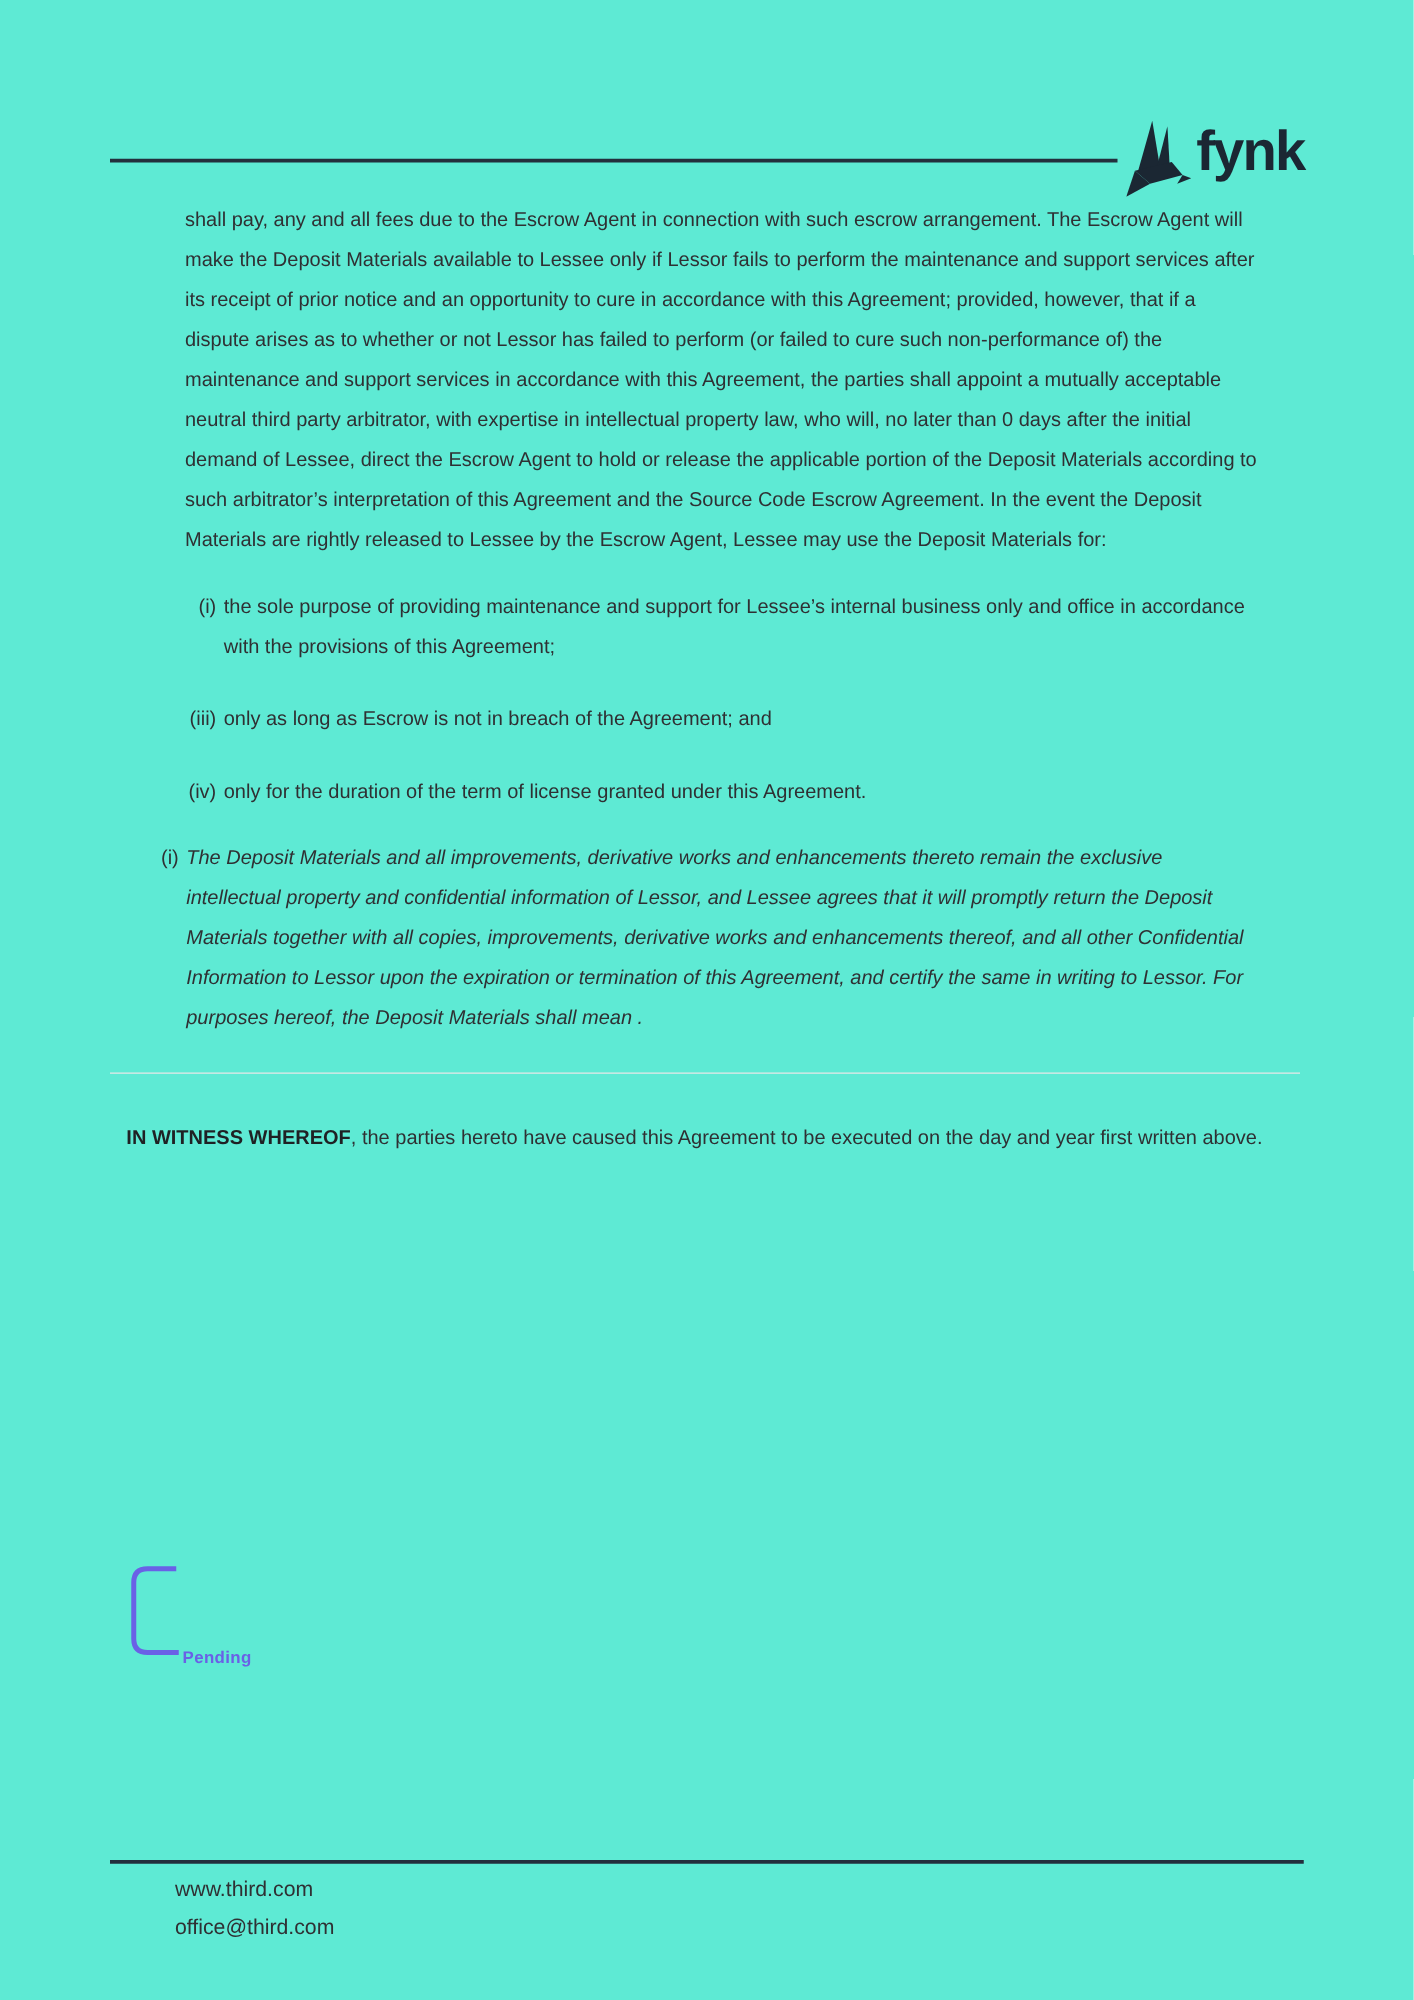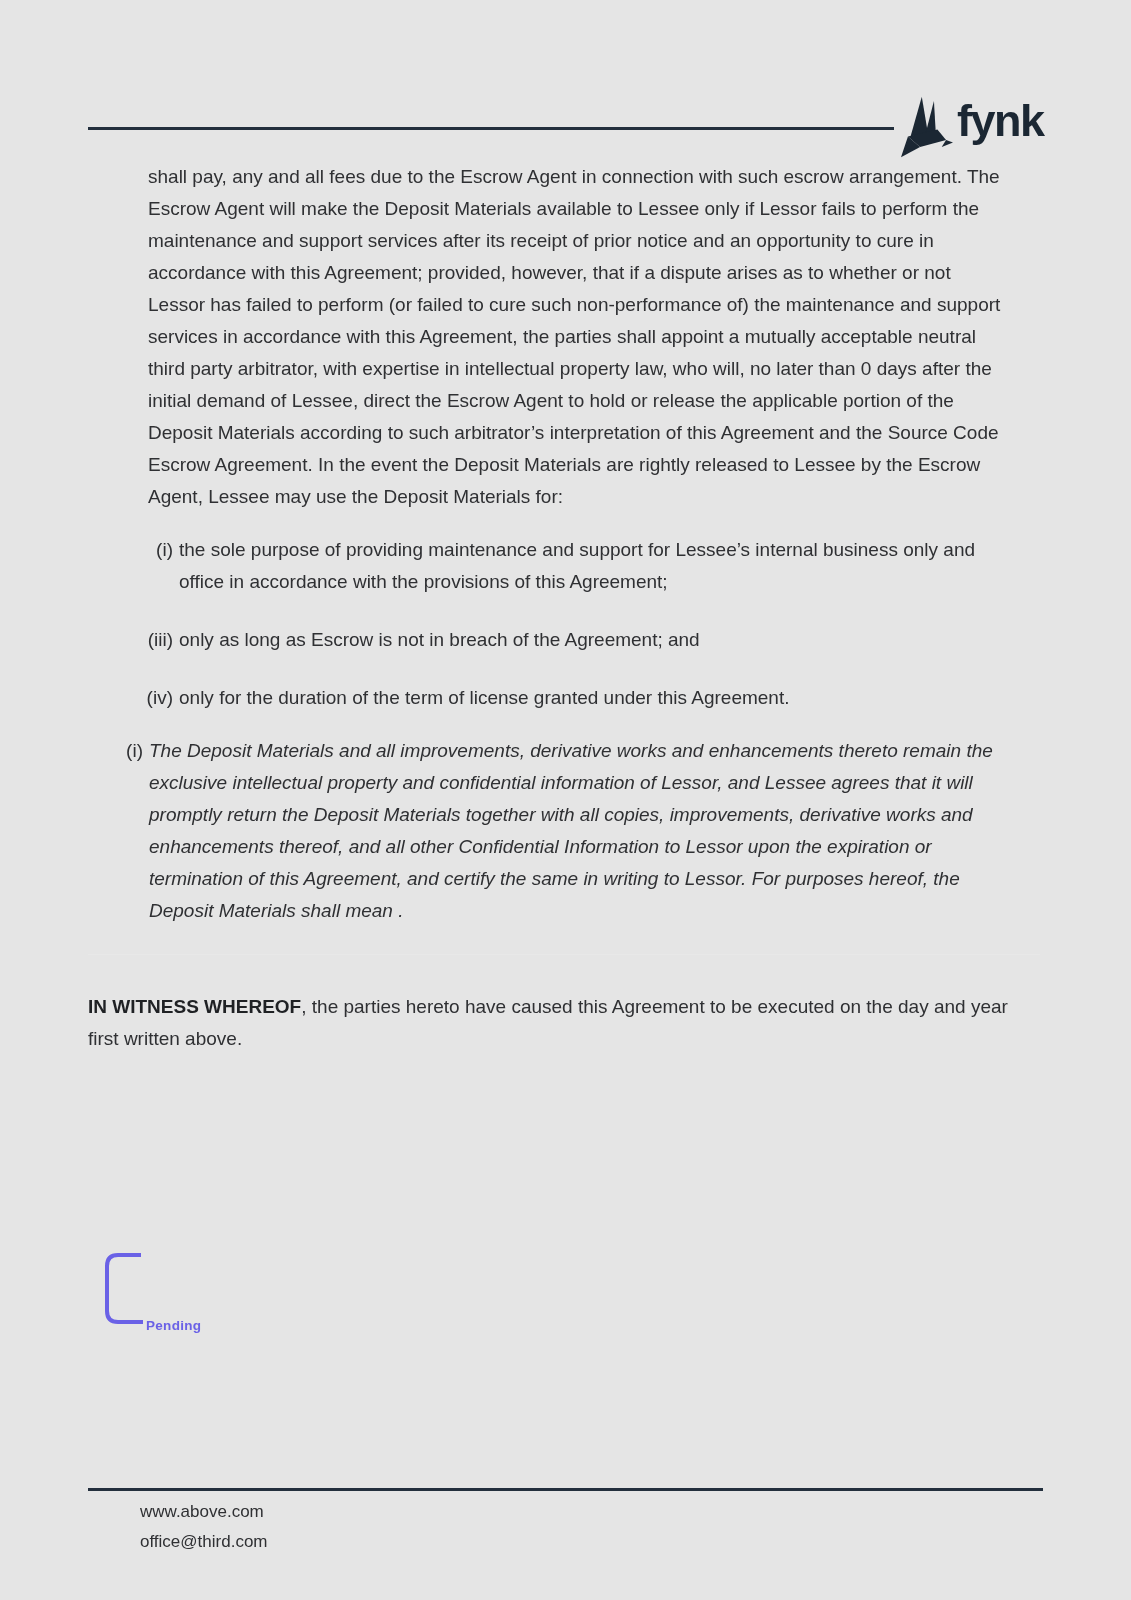--- a/index.html
+++ b/index.html
@@ -1,19 +1,19 @@
 <!DOCTYPE html>
 <html><head>
 <meta charset="utf-8">
 <style>
   html,body { margin:0; padding:0; background:#ffffff; }
   .page {
     position:relative;
     width:1131px; height:1600px;
-    background:#e5e5e5;
+    background:#5eead4;
     font-family:"Liberation Sans", sans-serif;
     color:#2f3033;
     overflow:hidden;
   }
 
   
   .header-rule {
     position:absolute; top:127px; left:88px;
     width:806px; height:3px; background:#232f3d;
   }
@@ -24,39 +24,39 @@
   .logo-icon svg { width:52px; height:66px; display:block; }
   .logo-text {
     position:absolute; top:96px; left:957px;
     font-size:45px; font-weight:bold; letter-spacing:-1.5px;
     color:#1b2733; line-height:1.1;
   }
 
   
   .content {
     position:absolute; top:161px; left:88px; width:922px;
-    font-size:19px; line-height:32px;
+    font-size:16px; line-height:32px;
   }
   .para-main { margin:0 0 0 60px; width:860px; }
 
   .list-item { display:flex; margin:26px 0 0 57px; width:854px; }
   .list-item:first-of-type { margin-top:21px; }
   .list-item .marker { flex:none; min-width:28px; text-align:right; }
   .list-item .text { margin-left:6px; }
 
   .clause { display:flex; margin:21px 0 0 35px; width:876px; }
   .clause .marker { flex:none; min-width:20px; text-align:right; }
   .clause .text { margin-left:6px;font-style:italic; }
 
   .divider {
     width:952px; height:1px; background:#e8e8e8;
     margin-top:27px;
   }
 
-  .witness { margin-top:36px; width:922px; }
+  .witness { margin-top:36px; width:922px;text-align:right; }
   .witness .bold { font-weight:bold; color:#1f2124; }
 
   
   .sig-block { position:absolute; top:1252px; left:101px; width:200px; height:90px; cursor:pointer; }
   .sig-bracket { position:absolute; top:0; left:0; }
   .sig-label {
     position:absolute; top:66px; left:45px;
     font-size:13.5px; font-weight:700; letter-spacing:0.3px;
     color:#6a61e6; font-family:"Liberation Sans", sans-serif;
   }
@@ -119,17 +119,17 @@
 
   <div class="sig-block">
     <svg class="sig-bracket" width="48" height="76" viewBox="0 0 48 76" xmlns="http://www.w3.org/2000/svg">
       <path d="M 40 3 H 17 Q 6 3 6 14 V 59 Q 6 70 17 70 H 42" fill="none" stroke="#6a61e6" stroke-width="4"></path>
     </svg>
     <span class="sig-label">Pending</span>
   </div>
 
   <div class="footer-rule"></div>
   <div class="footer-text">
-    <div>www.above.com</div>
+    <div>www.third.com</div>
     <div>office@third.com</div>
   </div>
 
 </div>
 
 </body></html>

